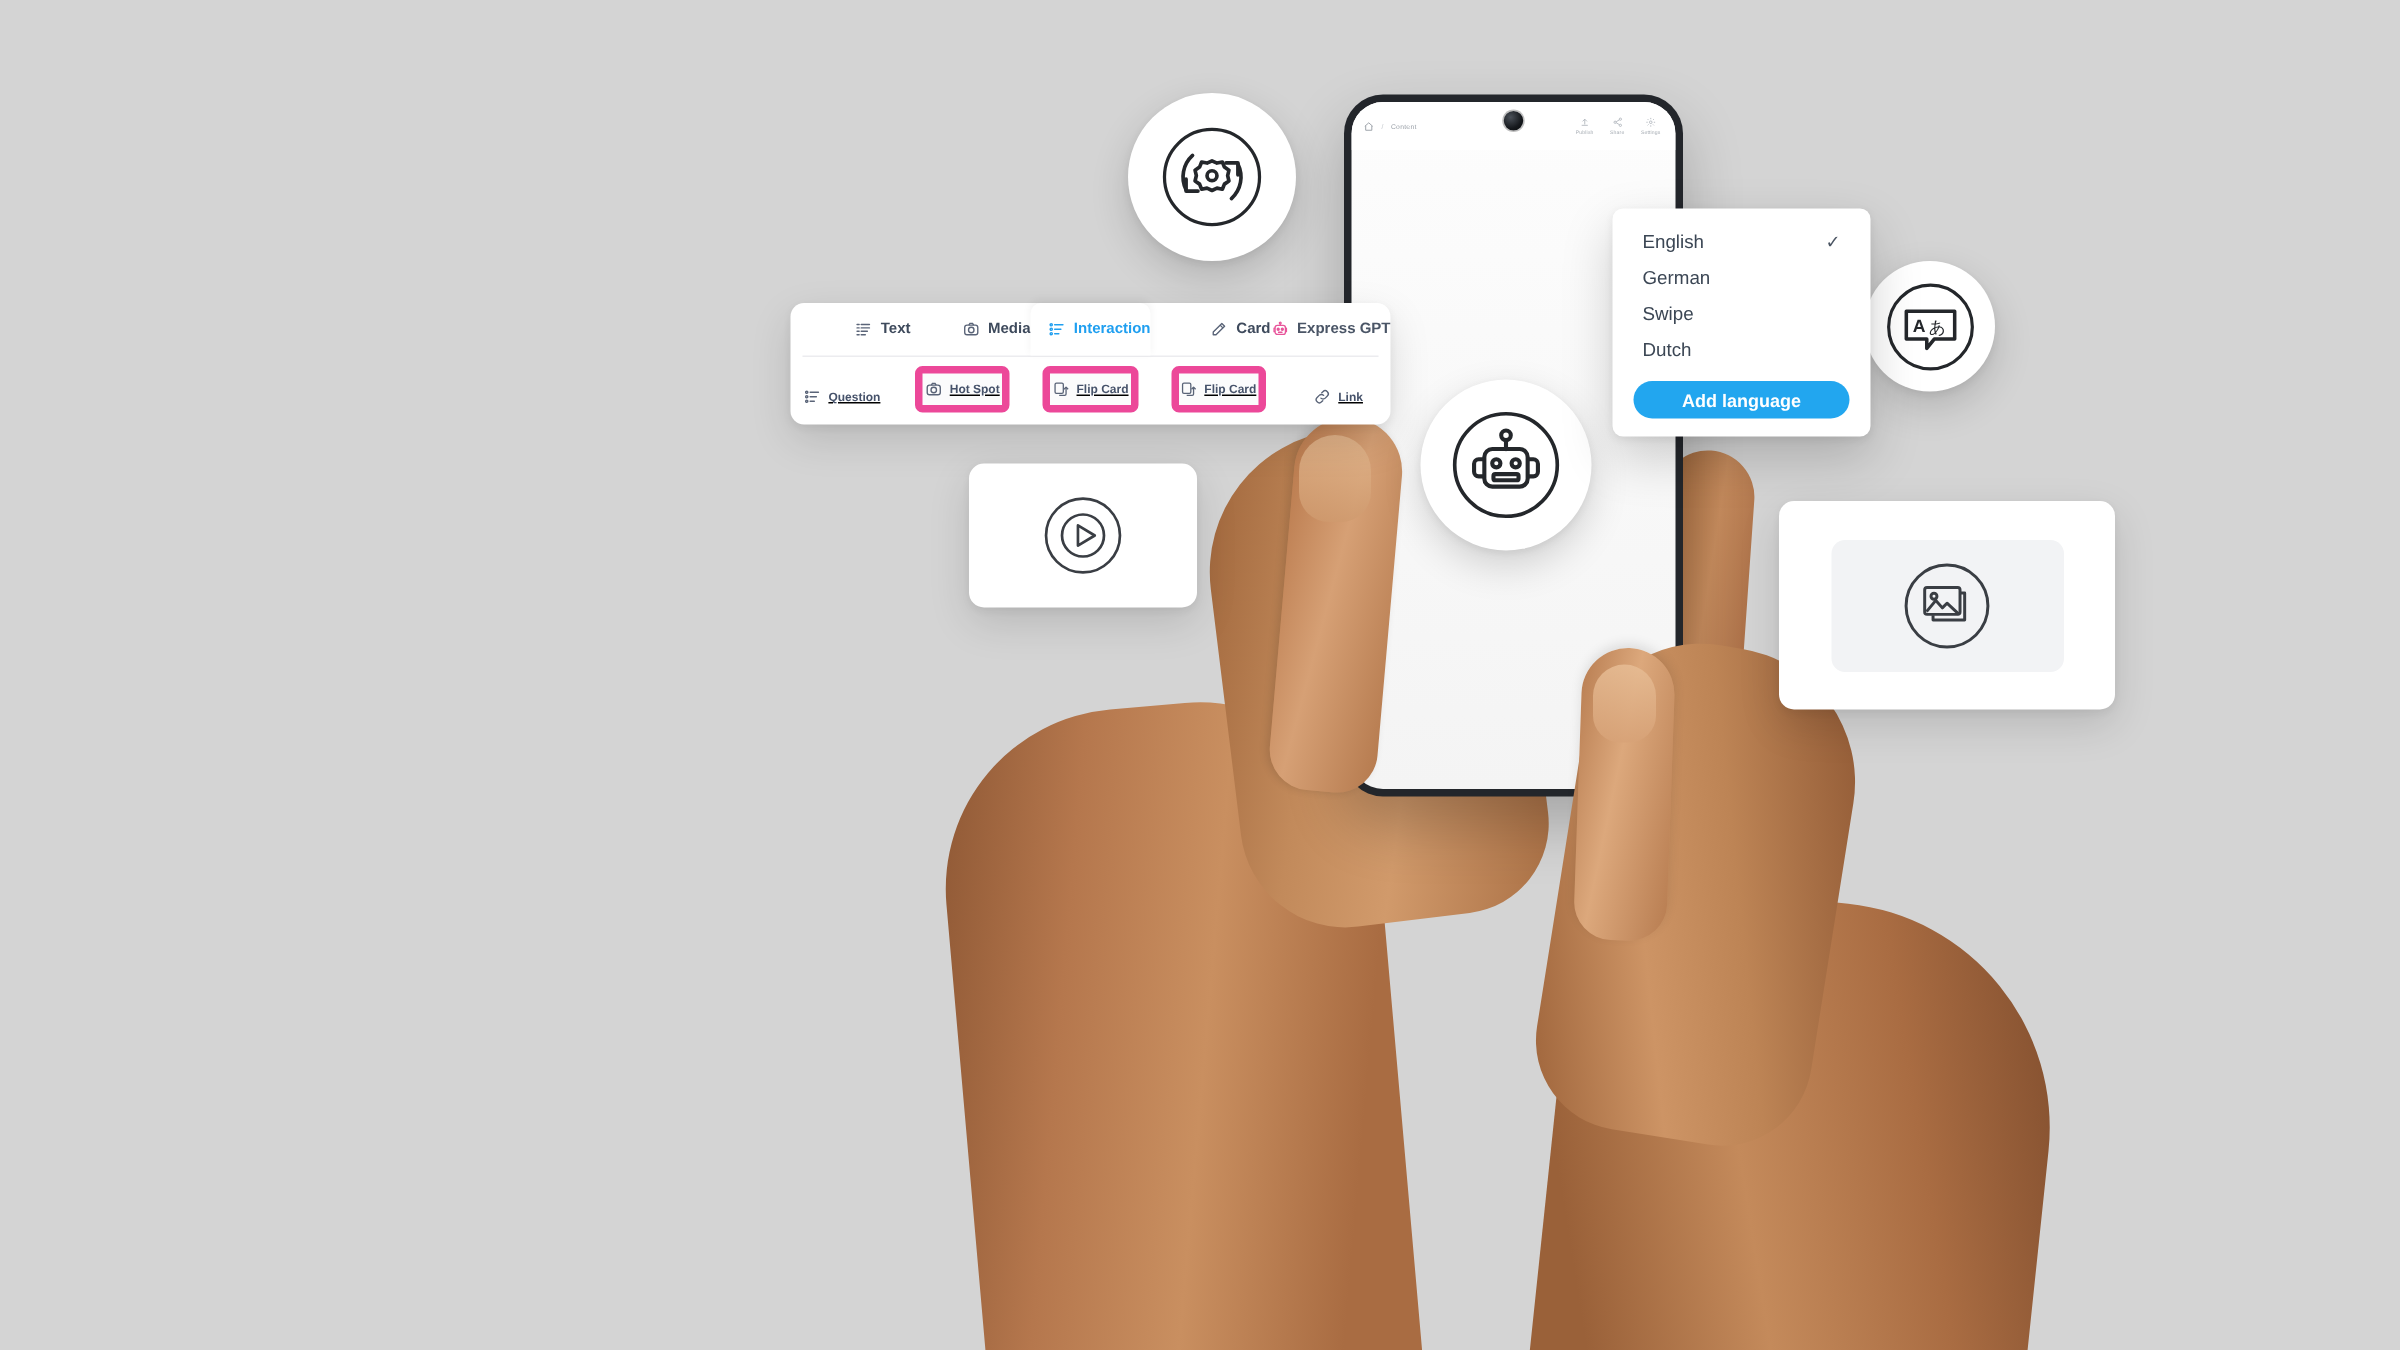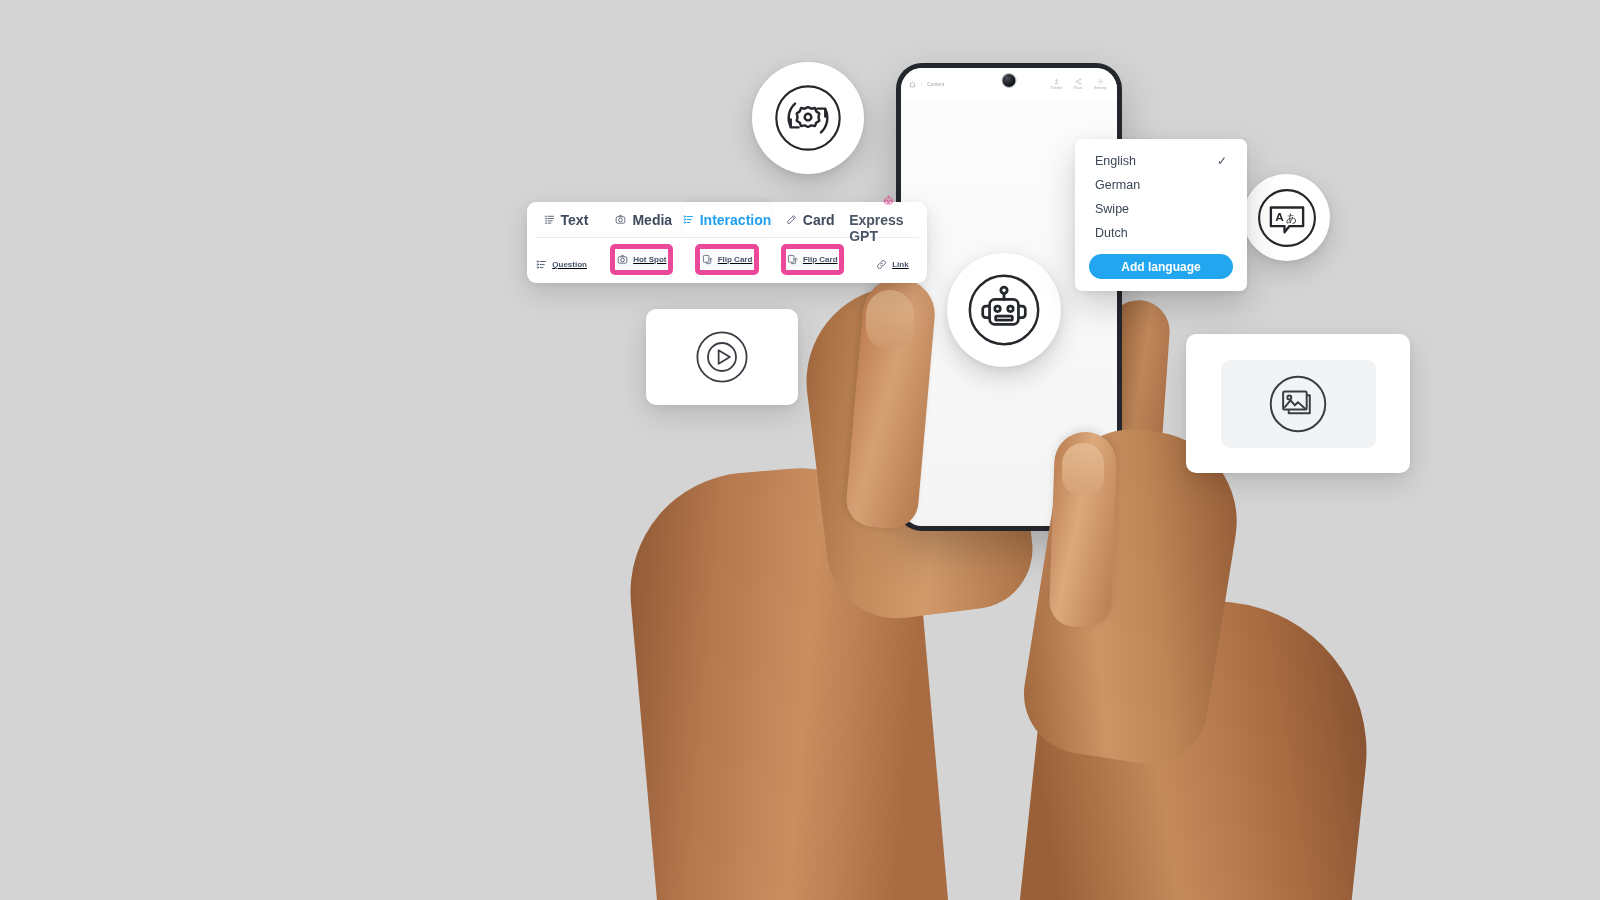--- a/index.html
+++ b/index.html
@@ -112,28 +112,28 @@
   .circle-badge{
     position:absolute;border-radius:50%;background:#fff;
     box-shadow:0 10px 26px rgba(0,0,0,.16), 0 2px 6px rgba(0,0,0,.07);
     display:flex;align-items:center;justify-content:center;
   }
 
   
   .toolbar{left:527px;top:202px;width:400px;border-radius:9px;}
   .tb-row1{display:flex;align-items:stretch;height:35px;}
   .tb-tab{
-    flex:1;display:flex;align-items:center;justify-content:center;gap:6px;
-    font-size:14px;font-weight:bold;color:#3e4a5c;cursor:default;
+    flex:1;display:flex;align-items:center;justify-content:flex-end;gap:6px;
+    font-size:10px;font-weight:bold;color:#3e4a5c;cursor:default;
   }
   .tb-tab.active{
     color:#1f9ff0;background:#fff;border-radius:7px 7px 0 0;
     box-shadow:0 -2px 6px rgba(0,0,0,.05);
   }
-  .tb-tab.gpt{color:#4a5566;flex-direction:column;}
+  .tb-tab.gpt{color:#4a5566;}
   .tb-divider{height:1px;background:#ececef;margin:0 8px;}
   .tb-row2{display:flex;align-items:flex-end;gap:22px;padding:6px 8px 8px;text-decoration:underline;}
   .tb-chip{
     flex:1;display:flex;align-items:center;justify-content:center;gap:5px;
     height:21px;border-radius:5px;background:#fbfbfc;
     border:5px solid #ec4899;
     font-size:8px;font-weight:bold;color:#46526a;
   }
   .tb-chip.plain{background:transparent;border:none;}
 

